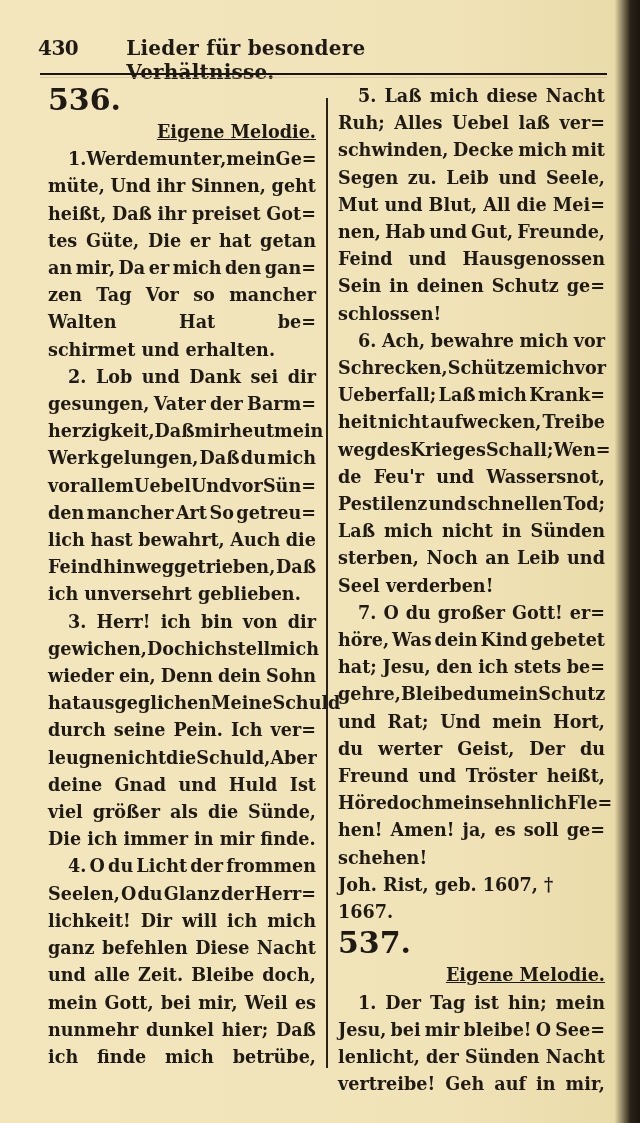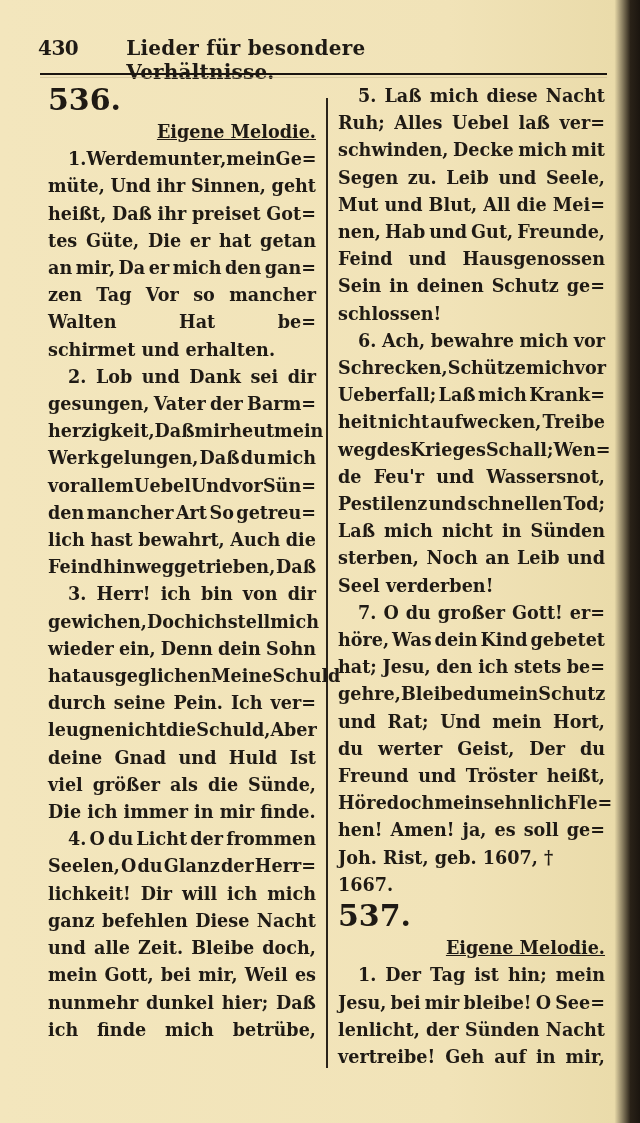--- a/index.html
+++ b/index.html
@@ -63,20 +63,21 @@
         <div class="line"><span>Walten</span><span>Hat</span><span>be=</span></div>
         <div class="line last">schirmet und erhalten.</div>
         <div class="line indent"><span>2.</span><span>Lob</span><span>und</span><span>Dank</span><span>sei</span><span>dir</span></div>
         <div class="line"><span>gesungen,</span><span>Vater</span><span>der</span><span>Barm=</span></div>
         <div class="line"><span>herzigkeit,</span><span>Daß</span><span>mir</span><span>heut</span><span>mein</span></div>
         <div class="line"><span>Werk</span><span>gelungen,</span><span>Daß</span><span>du</span><span>mich</span></div>
         <div class="line"><span>vor</span><span>allem</span><span>Uebel</span><span>Und</span><span>vor</span><span>Sün=</span></div>
         <div class="line"><span>den</span><span>mancher</span><span>Art</span><span>So</span><span>getreu=</span></div>
         <div class="line"><span>lich</span><span>hast</span><span>bewahrt,</span><span>Auch</span><span>die</span></div>
         <div class="line"><span>Feind</span><span>hinweggetrieben,</span><span>Daß</span></div>
+        <div class="line last">ich unversehrt geblieben.</div>
         <div class="line indent"><span>3.</span><span>Herr!</span><span>ich</span><span>bin</span><span>von</span><span>dir</span></div>
         <div class="line"><span>gewichen,</span><span>Doch</span><span>ich</span><span>stell</span><span>mich</span></div>
         <div class="line"><span>wieder</span><span>ein,</span><span>Denn</span><span>dein</span><span>Sohn</span></div>
         <div class="line"><span>hat</span><span>ausgeglichen</span><span>Meine</span><span>Schuld</span></div>
         <div class="line"><span>durch</span><span>seine</span><span>Pein.</span><span>Ich</span><span>ver=</span></div>
         <div class="line"><span>leugne</span><span>nicht</span><span>die</span><span>Schuld,</span><span>Aber</span></div>
         <div class="line"><span>deine</span><span>Gnad</span><span>und</span><span>Huld</span><span>Ist</span></div>
         <div class="line"><span>viel</span><span>größer</span><span>als</span><span>die</span><span>Sünde,</span></div>
         <div class="line last">Die ich immer in mir finde.</div>
         <div class="line indent"><span>4.</span><span>O</span><span>du</span><span>Licht</span><span>der</span><span>frommen</span></div>
@@ -113,20 +114,21 @@
         <div class="line last">Seel verderben!</div>
         <div class="line indent"><span>7.</span><span>O</span><span>du</span><span>großer</span><span>Gott!</span><span>er=</span></div>
         <div class="line"><span>höre,</span><span>Was</span><span>dein</span><span>Kind</span><span>gebetet</span></div>
         <div class="line"><span>hat;</span><span>Jesu,</span><span>den</span><span>ich</span><span>stets</span><span>be=</span></div>
         <div class="line"><span>gehre,</span><span>Bleibe</span><span>du</span><span>mein</span><span>Schutz</span></div>
         <div class="line"><span>und</span><span>Rat;</span><span>Und</span><span>mein</span><span>Hort,</span></div>
         <div class="line"><span>du</span><span>werter</span><span>Geist,</span><span>Der</span><span>du</span></div>
         <div class="line"><span>Freund</span><span>und</span><span>Tröster</span><span>heißt,</span></div>
         <div class="line"><span>Höre</span><span>doch</span><span>mein</span><span>sehnlich</span><span>Fle=</span></div>
         <div class="line"><span>hen!</span><span>Amen!</span><span>ja,</span><span>es</span><span>soll</span><span>ge=</span></div>
+        <div class="line last">schehen!</div>
       </div>
     <div class="attribution">Joh. Rist, geb. 1607, † 1667.</div>
     <div class="hymn-number">537.</div>
     <div class="melody">Eigene Melodie.</div>
     <div id="next-lines">
         <div class="line indent"><span>1.</span><span>Der</span><span>Tag</span><span>ist</span><span>hin;</span><span>mein</span></div>
         <div class="line"><span>Jesu,</span><span>bei</span><span>mir</span><span>bleibe!</span><span>O</span><span>See=</span></div>
         <div class="line"><span>lenlicht,</span><span>der</span><span>Sünden</span><span>Nacht</span></div>
         <div class="line"><span>vertreibe!</span><span>Geh</span><span>auf</span><span>in</span><span>mir,</span></div>
       </div>

